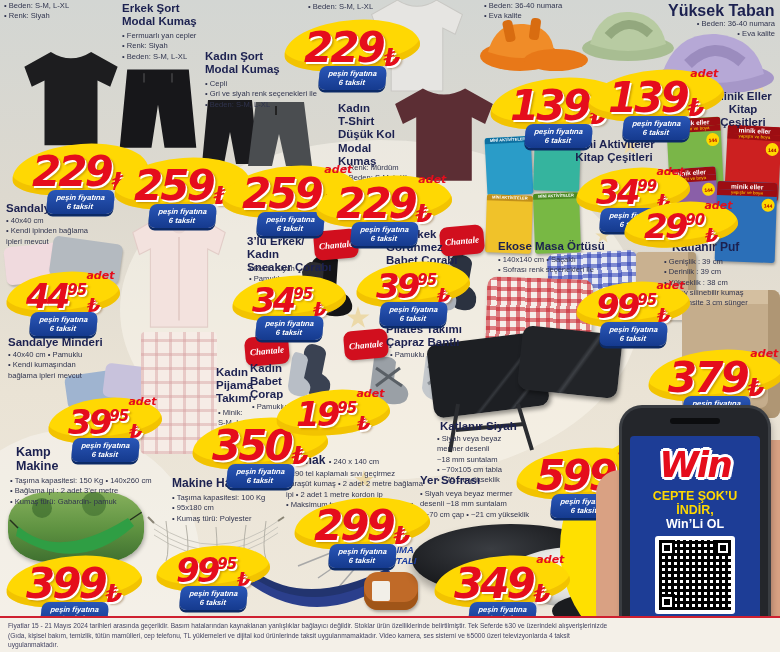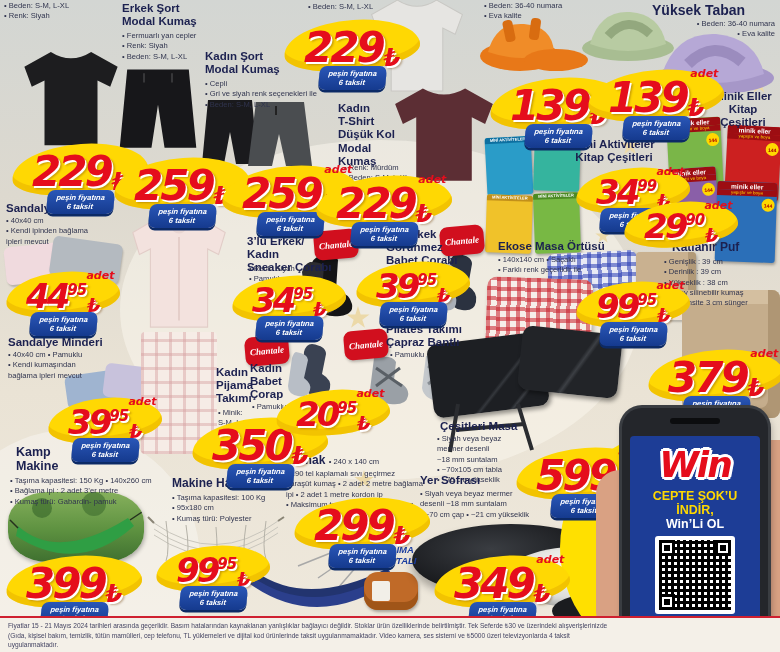--- a/index.html
+++ b/index.html
@@ -149,21 +149,21 @@
   <svg class="img" style="left:382px;top:84px" width="124" height="100" viewBox="0 0 100 90">
       <path fill="#5c2e34" d="M31 4 L6 18 L13 36 L25 30 L25 87 L75 87 L75 30 L87 36 L94 18 L69 4 Q50 15 31 4 Z"></path>
     </svg>
   <div class="price" style="left:320px;top:178px">
     <div class="bubble"><span class="adet">adet</span><span class="num">229</span><span class="num tl">₺</span></div>
     <div class="taksit"><span>peşin fiyatına</span><br><span>6 taksit</span></div>
   </div>
 
   <div class="b" style="left:484px;top:1px">• Beden: 36-40 numara
 • Eva kalite</div>
-  <div class="h" style="left:652px;top:2px;font-size:14px">Yüksek Taban</div>
+  <div class="h" style="left:668px;top:2px;font-size:16px">Yüksek Taban</div>
   <div class="b" style="left:655px;top:19px;text-align:right;width:120px">• Beden: 36-40 numara
 • Eva kalite</div>
   <svg class="img" style="left:478px;top:8px" width="112" height="66" viewBox="0 0 112 66">
       <ellipse cx="42" cy="48" rx="40" ry="15" fill="#e87818"></ellipse>
       <path fill="#f08c28" d="M10 44 Q18 14 46 16 Q74 18 76 44 Q45 56 10 44Z"></path>
       <rect x="26" y="12" width="10" height="22" rx="4" fill="#d86c10" transform="rotate(-12 31 23)"></rect>
       <rect x="52" y="10" width="10" height="22" rx="4" fill="#d86c10" transform="rotate(8 57 21)"></rect>
       <ellipse cx="78" cy="52" rx="32" ry="11" fill="#e87818"></ellipse>
     </svg>
   <svg class="img" style="left:578px;top:2px" width="100" height="60" viewBox="0 0 100 60">
@@ -328,26 +328,26 @@
     </div>
   <div class="h" style="left:250px;top:362px">Kadın
 Babet
 Çorap</div>
   <div class="b" style="left:252px;top:402px">• Pamuklu</div>
   <svg class="img" style="left:284px;top:342px" width="58" height="58" viewBox="0 0 58 58">
       <path fill="#3a4252" d="M28 2 q14 2 14 10 l-4 20 q10 6 8 14 q-2 10 -14 8 q-12 -2 -14 -12 l2 -32 q2 -8 8 -8z"></path>
       <path fill="#b8bec6" d="M12 10 q12 2 12 8 l-4 18 q8 6 6 12 q-2 8 -12 6 q-10 -2 -10 -10 l4 -28 q2 -6 4 -6z"></path>
     </svg>
   <div class="price sm" style="left:280px;top:392px">
-    <div class="bubble"><span class="adet">adet</span><span class="num">20</span><span class="num dec">95</span><span class="num tl">₺</span></div>
+    <div class="bubble"><span class="adet">adet</span><span class="num">19</span><span class="num dec">95</span><span class="num tl">₺</span></div>
   </div>
 
   <div class="h" style="left:498px;top:240px">Ekose Masa Örtüsü</div>
   <div class="b" style="left:498px;top:255px">• 140x140 cm • Saçaklı
-• Farklı renk geçerlidir ile</div>
+• Sofrası renk seçenekleri ile</div>
   <div class="img" style="left:548px;top:252px;width:90px;height:56px;border-radius:8px;transform:rotate(-3deg);background:
     repeating-linear-gradient(0deg,rgba(40,60,180,.55) 0 4px,transparent 4px 10px),
     repeating-linear-gradient(90deg,rgba(40,60,180,.55) 0 4px,transparent 4px 10px),#e8eaf4;box-shadow:2px 3px 4px rgba(0,0,0,.25)"></div>
   <div class="img" style="left:486px;top:278px;width:106px;height:84px;border-radius:10px;transform:rotate(2deg);background:
     repeating-linear-gradient(0deg,rgba(200,30,40,.55) 0 4px,transparent 4px 10px),
     repeating-linear-gradient(90deg,rgba(200,30,40,.55) 0 4px,transparent 4px 10px),#f6efe9;box-shadow:2px 3px 4px rgba(0,0,0,.25)"></div>
   <div class="price sm" style="left:580px;top:284px">
     <div class="bubble"><span class="adet">adet</span><span class="num">99</span><span class="num dec">95</span><span class="num tl">₺</span></div>
     <div class="taksit"><span>peşin fiyatına</span><br><span>6 taksit</span></div>
   </div>
@@ -419,21 +419,21 @@
     <div style="position:absolute;left:8px;top:9px;width:18px;height:20px;background:#f2efe8;border-radius:2px;"></div>
   </div>
 
   <div class="img" style="left:428px;top:330px;width:192px;height:126px;">
     <div style="position:absolute;left:2px;top:8px;width:116px;height:74px;border-radius:10px;transform:rotate(-7deg);background:linear-gradient(135deg,#1d1f23 60%,#34373c 62%,#1d1f23 64%,#1d1f23 78%,#3a3d42 80%,#1d1f23 82%);box-shadow:2px 3px 4px rgba(0,0,0,.4)"></div>
     <svg style="position:absolute;left:20px;top:72px" width="90" height="52" viewBox="0 0 90 52">
         <path stroke="#2a2c30" stroke-width="4" fill="none" d="M10 2 L2 50 M70 2 L84 48 M8 28 L76 22"></path>
       </svg>
     <div style="position:absolute;left:92px;top:0;width:100px;height:64px;border-radius:10px;transform:rotate(6deg);background:linear-gradient(120deg,#222428 55%,#3c3f44 58%,#222428 61%);box-shadow:2px 3px 4px rgba(0,0,0,.4)"></div>
   </div>
-  <div class="h" style="left:440px;top:420px">Çeşitleri Masa</div>
+  <div class="h" style="left:440px;top:420px">Katlanır Siyah</div>
   <div class="b" style="left:437px;top:434px">• Siyah veya beyaz
 mermer desenli
 ~18 mm suntalam
 • ~70x105 cm tabla
 • ~75 cm yükseklik</div>
   <div class="price" style="left:520px;top:450px">
     <div class="bubble"><span class="adet">adet</span><span class="num">599</span><span class="num tl">₺</span></div>
     <div class="taksit"><span>peşin fiyatına</span><br><span>6 taksit</span></div>
   </div>
 

